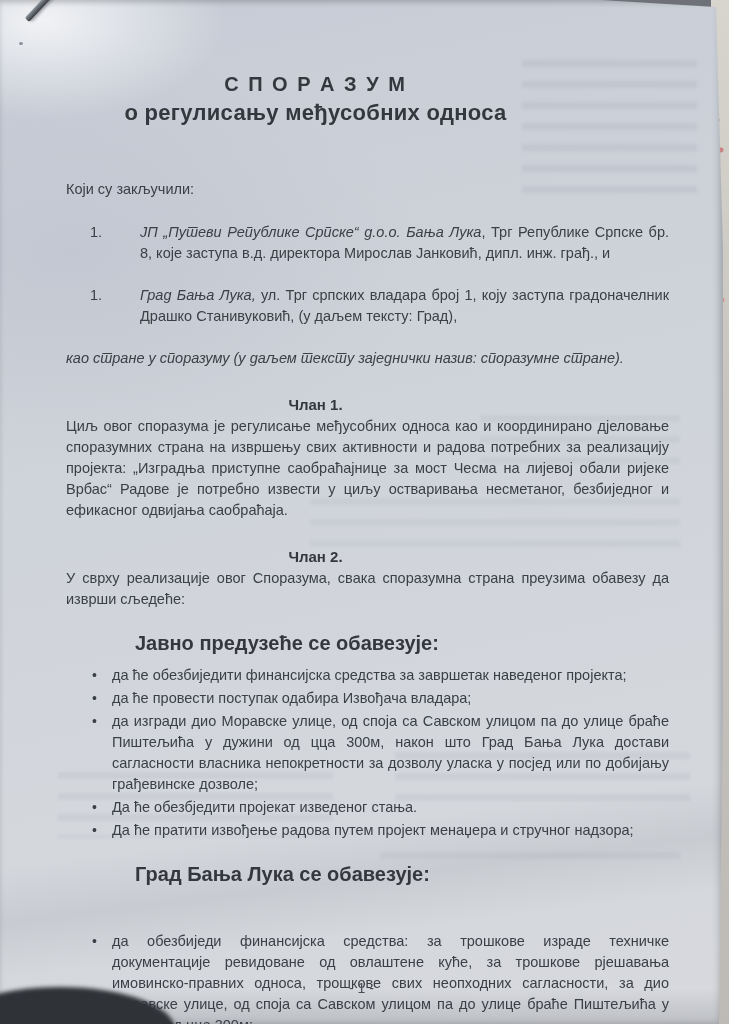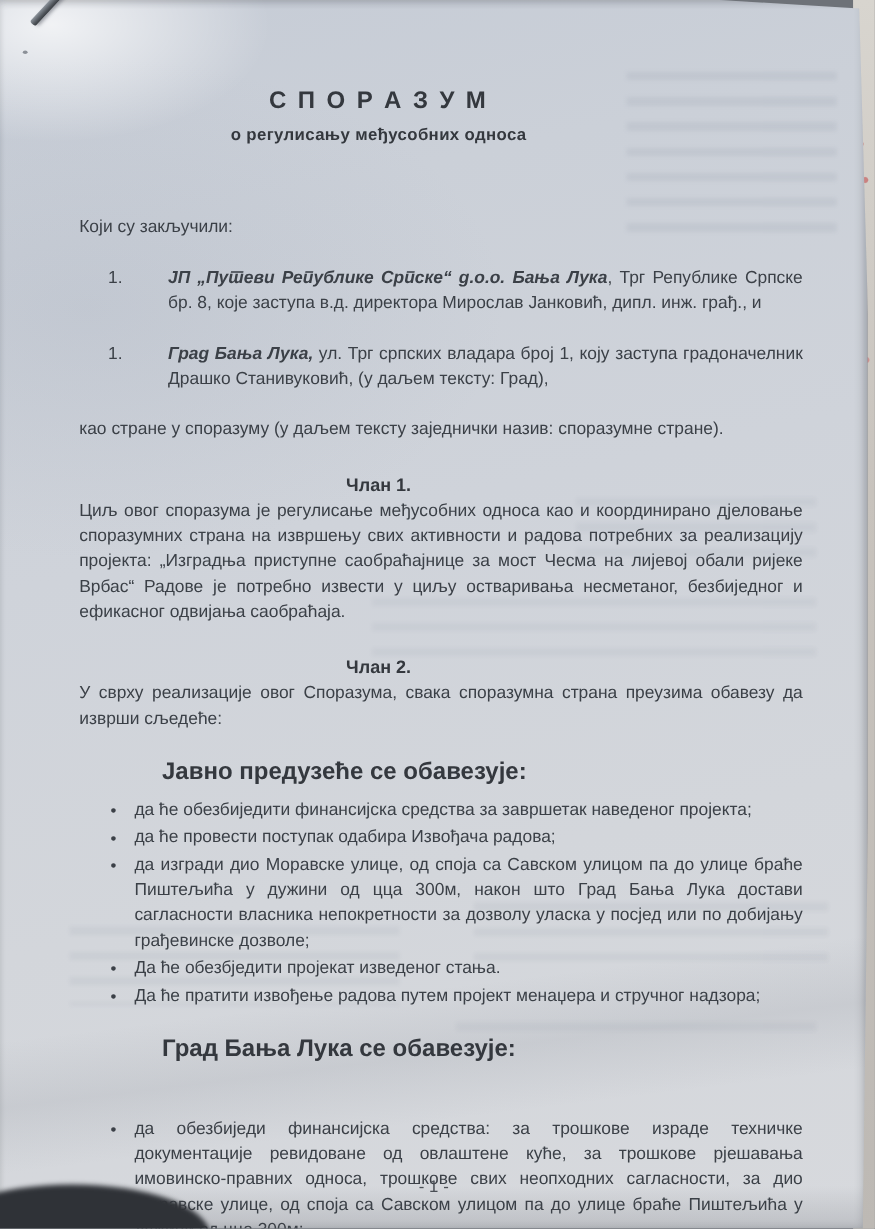--- a/index.html
+++ b/index.html
@@ -34,30 +34,30 @@
   
   .paper::before{
     content:"";position:absolute;inset:0;pointer-events:none;
     background:
       linear-gradient(173deg, rgba(0,0,0,0) 78%, rgba(90,96,108,.10) 83%, rgba(0,0,0,0) 88%),
       linear-gradient(to bottom, rgba(0,0,0,0) 96.5%, rgba(70,74,82,.18) 100%);
   }
   .content{position:absolute;inset:0;padding:0 54px 0 66px;color:#3b4047;}
   .t-center{text-align:center;transform:translateX(-52px);}
   .doc-title{margin-top:74px;font-size:20px;font-weight:bold;letter-spacing:2px;color:#34383e;}
-  .doc-subtitle{margin-top:7px;font-size:14px;font-weight:bold;letter-spacing:.3px;color:#34383e;}
+  .doc-subtitle{margin-top:7px;font-size:22px;font-weight:bold;letter-spacing:.3px;color:#34383e;}
   .body-text{font-size:14.5px;line-height:21px;text-align:justify;}
   .intro{margin-top:56px;}
   .party-list{margin-top:22px;}
   .party{display:flex;margin-bottom:21px;}
   .party-num{flex:0 0 26px;padding-left:24px;box-sizing:content-box;}
   .party-num{flex-basis:50px;}
   .party-body{flex:1;text-align:justify;}
-  .bold-it{font-weight:bold;font-style:italic;}
-  .note{margin-top:0;}
+  .bold-it{font-weight:normal;font-style:italic;}
+  .note{margin-top:0;font-style:italic;}
   .article-heading{margin-top:25px;font-size:15px;font-weight:bold;color:#34383e;}
   .para{margin-top:1px;}
   .section-heading{margin-top:23px;margin-left:69px;font-size:20px;font-weight:bold;color:#34383e;}
   .bullets{list-style:none;margin:11px 0 0 0;padding:0;}
   .bullets li{position:relative;padding-left:46px;margin-bottom:2px;text-align:justify;}
   .bullets li::before{content:"•";position:absolute;left:26px;top:0;font-size:14px;}
   .bullets-gap{margin-top:46px;}
   .page-number{position:absolute;left:0;right:0;bottom:28px;text-align:center;font-size:14px;color:#4a4e55;}
   
   .staple{
@@ -125,21 +125,21 @@
       <div class="article-heading t-center">Члан 1.</div>
       <p class="para">Циљ овог споразума је регулисање међусобних односа као и координирано дјеловање споразумних страна на извршењу свих активности и радова потребних за реализацију пројекта: „Изградња приступне саобраћајнице за мост Чесма на лијевој обали ријеке Врбас“ Радове је потребно извести у циљу остваривања несметаног, безбиједног и ефикасног одвијања саобраћаја.</p>
 
       <div class="article-heading t-center">Члан 2.</div>
       <p class="para">У сврху реализације овог Споразума, свака споразумна страна преузима обавезу да изврши сљедеће:</p>
 
       <div class="section-heading">Јавно предузеће се обавезује:</div>
 
       <ul class="bullets">
         <li>да ће обезбиједити финансијска средства за завршетак наведеног пројекта;</li>
-        <li>да ће провести поступак одабира Извођача радова;</li>
+        <li>да ће провести поступак одабира Извођача владара;</li>
         <li>да изгради дио Моравске улице, од споја са Савском улицом па до улице браће Пиштељића у дужини од цца 300м, након што Град Бања Лука достави сагласности власника непокретности за дозволу уласка у посјед или по добијању грађевинске дозволе;</li>
         <li>Да ће обезбједити пројекат изведеног стања.</li>
         <li>Да ће пратити извођење радова путем пројект менаџера и стручног надзора;</li>
       </ul>
 
       <div class="section-heading">Град Бања Лука се обавезује:</div>
 
       <ul class="bullets bullets-gap">
         <li>да обезбиједи финансијска средства: за трошкове израде техничке документације ревидоване од овлаштене куће, за трошкове рјешавања имовинско-правних односа, трошкове свих неопходних сагласности, за дио Моравске улице, од споја са Савском улицом па до улице браће Пиштељића у дужини од цца 300м;</li>
       </ul>

